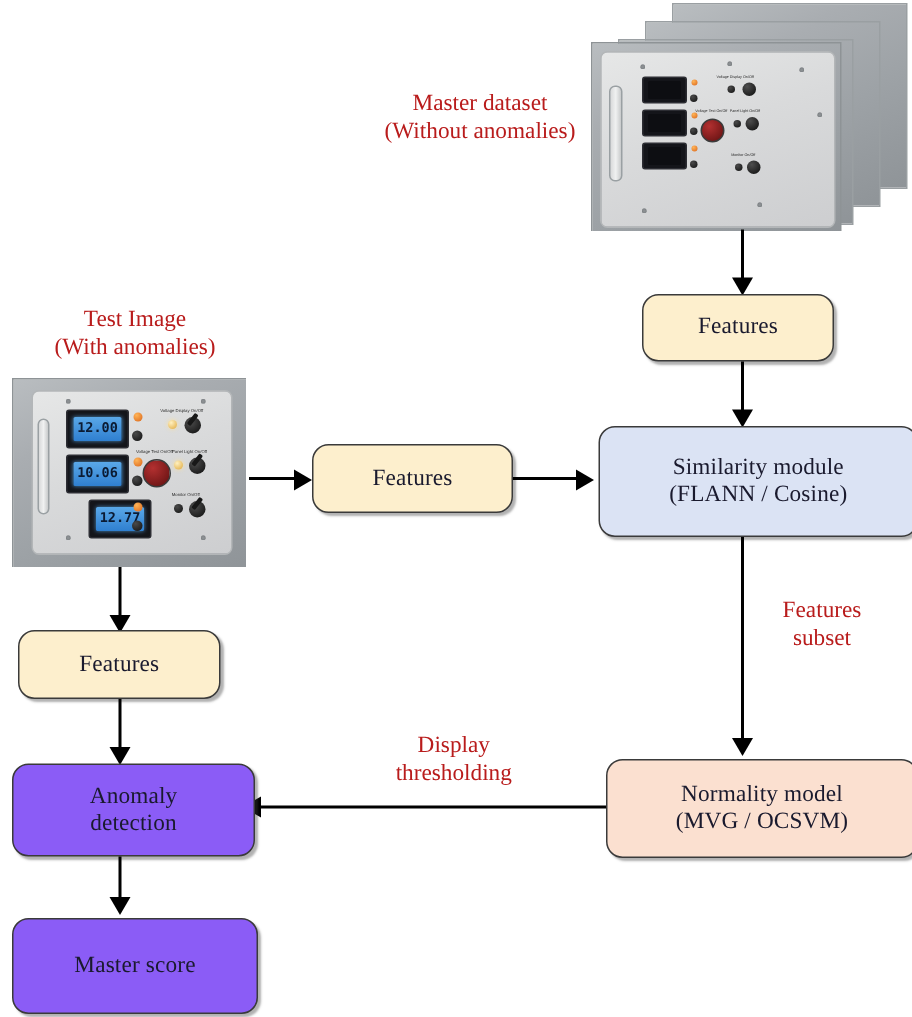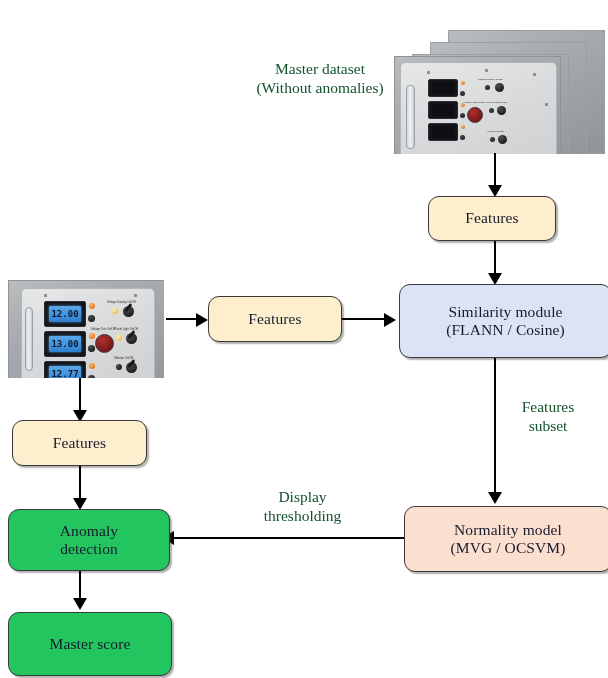--- a/index.html
+++ b/index.html
@@ -29,29 +29,29 @@
     text-align: center;
     line-height: 1.18;
     font-size: 15.5px;
     letter-spacing: 0.1px;
     box-shadow: 2.0px 2.0px 1.5px rgba(60,60,60,0.40);
     white-space: pre-line;
   }
   .node.features { background: #fdefcd; }
   .node.blue     { background: #dbe3f4; }
   .node.peach    { background: #fbe0d0; }
-  .node.green    { background: #22c55e; }
+  .node.green    { background: #8b5cf6; }
 
   .free-label {
     position: absolute;
     text-align: center;
     font-size: 15.5px;
     line-height: 1.2;
     white-space: pre-line;
-    color: #14532d;
+    color: #b91c1c;
   }
 
   
   .arrow {
     position: absolute;
     background: #000;
   }
   .arrow.v { width: 2.4px; }
   .arrow.h { height: 2.4px; }
   .head {
@@ -76,21 +76,20 @@
 
   
   .photo {
     position: absolute;
     overflow: hidden;
   }
   .panel-photo {
     position: absolute;
     inset: 0;
     background: linear-gradient(155deg,#b9bdc0 0%,#a9adb1 28%,#9da2a6 60%,#8f9498 100%);
-    margin-top: 28px;
   }
   .panel-face {
     position: absolute;
     background: linear-gradient(160deg,#e6e7e7 0%,#d9dadb 45%,#cdced0 100%);
     border: 1px solid #b3b6b8;
     border-radius: 5px;
   }
   .handle {
     position: absolute;
     background: linear-gradient(90deg,#d8d9da,#f0f1f1,#c8cacb);
@@ -223,38 +222,40 @@
   <div class="head down" style="left:488px; top:185px;"></div>
 
   <div class="node features" style="left:428px; top:196px; width:128px; height:45px;">Features</div>
 
   <div class="arrow v" style="left:494px; top:241px; height:38px;"></div>
   <div class="head down" style="left:488px; top:273px;"></div>
 
   <div class="node blue" style="left:399px; top:284px; width:213px; height:74px;">Similarity module
 (FLANN / Cosine)</div>
 
+  <div class="free-label" style="left:10px; top:204px; width:160px;">Test Image
+(With anomalies)</div>
 
   <div class="photo" style="left:8px; top:252px; width:156px; height:126px;">
     <div class="panel-photo" style="left:0; top:0; width:156px; height:126px; border:1px solid #8e9396;">
       <div class="panel-face" style="left:12px; top:7px; width:132px; height:108px;">
         <div class="handle" style="left:3px; top:18px; width:6px; height:62px;"></div>
 
         <div class="screwdot" style="left:22px; top:5px;"></div>
         <div class="screwdot" style="left:112px; top:5px;"></div>
         <div class="screwdot" style="left:22px; top:96px;"></div>
         <div class="screwdot" style="left:112px; top:96px;"></div>
 
         <div class="lcd on" style="left:22px; top:12px; width:40px; height:24px;">
           <div class="lcd-screen" style="font-size:9px;">12.00</div>
         </div>
         <div class="lcd on" style="left:22px; top:42px; width:40px; height:24px;">
-          <div class="lcd-screen" style="font-size:9px;">13.00</div>
-        </div>
-        <div class="lcd on" style="left:22px; top:72px; width:40px; height:24px;">
+          <div class="lcd-screen" style="font-size:9px;">10.06</div>
+        </div>
+        <div class="lcd on" style="left:37px; top:72px; width:40px; height:24px;">
           <div class="lcd-screen" style="font-size:9px;">12.77</div>
         </div>
 
         <div class="btn orange" style="left:67px; top:14px; width:6px; height:6px;"></div>
         <div class="btn dark" style="left:66px; top:26px; width:7px; height:7px;"></div>
         <div class="btn orange" style="left:67px; top:44px; width:6px; height:6px;"></div>
         <div class="btn dark" style="left:66px; top:56px; width:7px; height:7px;"></div>
         <div class="btn orange" style="left:67px; top:74px; width:6px; height:6px;"></div>
         <div class="btn dark" style="left:66px; top:86px; width:7px; height:7px;"></div>
 

